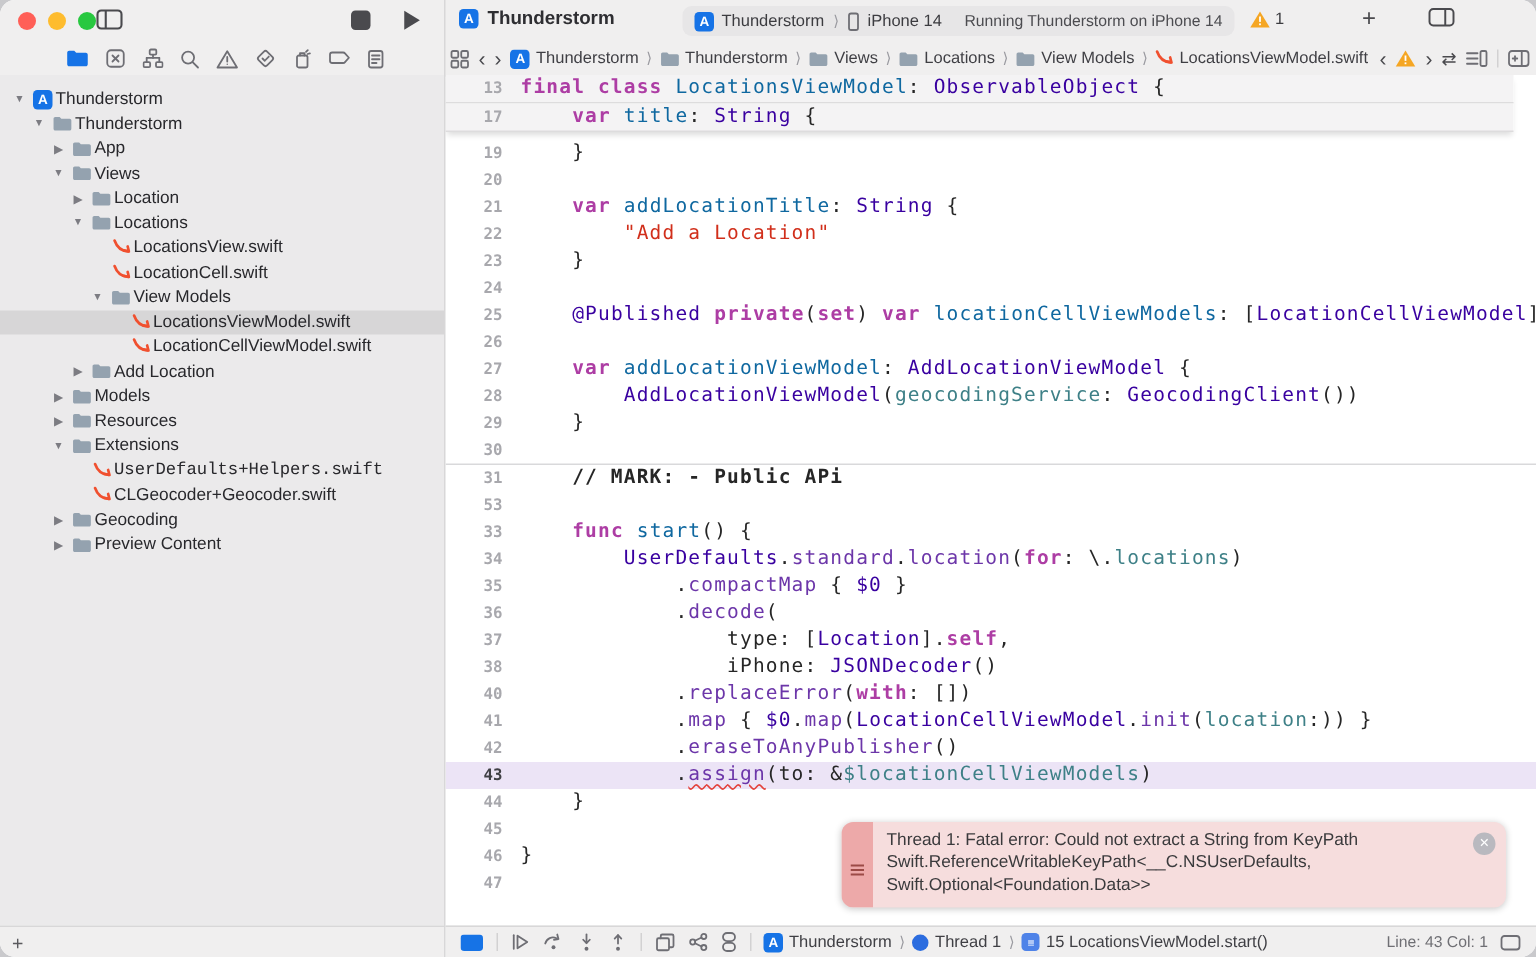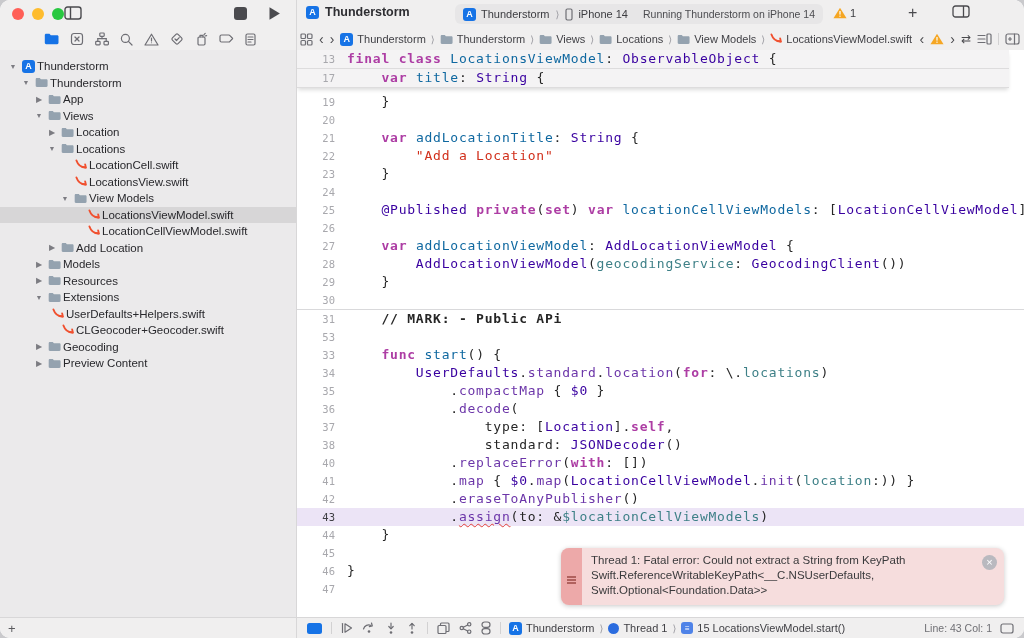--- a/index.html
+++ b/index.html
@@ -42,21 +42,21 @@
              display:flex;align-items:center;gap:6px;padding:0 8px;box-sizing:border-box;}
   #filter-field{flex:1;height:15px;background:#e7e6e7;border:1px solid #d2d1d2;border-radius:4px;
                 display:flex;align-items:center;gap:4px;padding:0 4px;font-size:10.5px;color:#9b9ba0;margin-top:40px;}
   #filter-field .spacer{flex:1;}
   
   #editor{position:absolute;left:297px;top:50px;right:0;bottom:21px;background:#fff;overflow:hidden;}
   .crow{height:18px;display:flex;align-items:center;}
   .crow.hl{background:#ece4f6;}
   .crow.sep{border-top:1px solid #d9d9db;}
   .lnum{width:50px;padding-right:12px;box-sizing:border-box;text-align:right;flex:none;
-        font-family:"DejaVu Sans Mono",monospace;font-size:10.5px;color:#a8a8ad;}
+        font-family:"DejaVu Sans Mono",monospace;font-size:10.5px;color:#a8a8ad;font-weight:bold;}
   .crow.hl .lnum{color:#3f3f44;}
   .lcode{font-family:"DejaVu Sans Mono",monospace;font-size:13px;line-height:18px;letter-spacing:.06em;
          white-space:pre;color:#262626;}
   #code-rows{position:absolute;top:38px;left:0;right:0;}
   #sliver{height:5px;overflow:hidden;}
   #sliver .lcode{display:block;margin-top:-13px;}
   #pinned{position:absolute;top:0;left:0;right:15px;z-index:5;box-shadow:0 3px 4px -1px rgba(0,0,0,.14);}
   #pinned .crow{background:#f4f3f4;border-bottom:1px solid #dddcdd;height:18px;}
   .tk-kw{color:#ad3da4;font-weight:bold;}
   .tk-str{color:#d12f1b;}
@@ -368,31 +368,31 @@
           <span>Locations</span>
         </div>
         <div class="trow" style="padding-left: 58px;">
           <span class="disc"></span>
           <span class="tico">
             <svg width="12" height="12" viewBox="0 0 14 14">
               <path d="M1.6 1.6C3.4 6.8 7 9.8 12.2 10" fill="none" stroke="#f0502f" stroke-width="2.1" stroke-linecap="round"></path>
               <path d="M12.8 10.1l-4-.9m4 .9l-1-3.9" fill="none" stroke="#f0502f" stroke-width="2.1" stroke-linecap="round"></path>
             </svg>
           </span>
-          <span>LocationCell.swift</span>
+          <span>LocationsView.swift</span>
         </div>
         <div class="trow" style="padding-left: 58px;">
           <span class="disc"></span>
           <span class="tico">
             <svg width="12" height="12" viewBox="0 0 14 14">
               <path d="M1.6 1.6C3.4 6.8 7 9.8 12.2 10" fill="none" stroke="#f0502f" stroke-width="2.1" stroke-linecap="round"></path>
               <path d="M12.8 10.1l-4-.9m4 .9l-1-3.9" fill="none" stroke="#f0502f" stroke-width="2.1" stroke-linecap="round"></path>
             </svg>
           </span>
-          <span>LocationsView.swift</span>
+          <span>LocationCell.swift</span>
         </div>
         <div class="trow" style="padding-left: 58px;">
           <span class="disc" style="font-size: 7px;">▼</span>
           <span class="tico">
             <svg width="13" height="11" viewBox="0 0 15 12">
               <path d="M.8 2.2c0-.8.6-1.4 1.3-1.4h3.4l1.3 1.4h6.4c.7 0 1.3.6 1.3 1.3v6.3c0 .8-.6 1.4-1.3 1.4H2.1c-.7 0-1.3-.6-1.3-1.4z" fill="#94a2af"></path>
             </svg>
           </span>
           <span>View Models</span>
         </div>
@@ -445,21 +445,21 @@
         </div>
         <div class="trow" style="padding-left: 32px;">
           <span class="disc" style="font-size: 7px;">▼</span>
           <span class="tico">
             <svg width="13" height="11" viewBox="0 0 15 12">
               <path d="M.8 2.2c0-.8.6-1.4 1.3-1.4h3.4l1.3 1.4h6.4c.7 0 1.3.6 1.3 1.3v6.3c0 .8-.6 1.4-1.3 1.4H2.1c-.7 0-1.3-.6-1.3-1.4z" fill="#94a2af"></path>
             </svg>
           </span>
           <span>Extensions</span>
         </div>
-        <div class="trow" style="padding-left: 35px;">
+        <div class="trow" style="padding-left: 45px; font-family: Liberation Mono, monospace;">
           <span class="disc"></span>
           <span class="tico">
             <svg width="12" height="12" viewBox="0 0 14 14">
               <path d="M1.6 1.6C3.4 6.8 7 9.8 12.2 10" fill="none" stroke="#f0502f" stroke-width="2.1" stroke-linecap="round"></path>
               <path d="M12.8 10.1l-4-.9m4 .9l-1-3.9" fill="none" stroke="#f0502f" stroke-width="2.1" stroke-linecap="round"></path>
             </svg>
           </span>
           <span>UserDefaults+Helpers.swift</span>
         </div>
         <div class="trow" style="padding-left: 45px;">
@@ -594,21 +594,21 @@
         <div class="crow">
           <span class="lnum">36</span>
           <span class="lcode"><span class="tk-pl">            .</span><span class="tk-fn">decode</span><span class="tk-pl">(</span></span>
         </div>
         <div class="crow">
           <span class="lnum">37</span>
           <span class="lcode"><span class="tk-pl">                type: [</span><span class="tk-ty">Location</span><span class="tk-pl">].</span><span class="tk-kw">self</span><span class="tk-pl">,</span></span>
         </div>
         <div class="crow">
           <span class="lnum">38</span>
-          <span class="lcode"><span class="tk-pl">                standard: </span><span class="tk-ty">JSONDecoder</span><span class="tk-pl">()</span></span>
+          <span class="lcode"><span class="tk-pl">                iPhone: </span><span class="tk-ty">JSONDecoder</span><span class="tk-pl">()</span></span>
         </div>
         <div class="crow">
           <span class="lnum">40</span>
           <span class="lcode"><span class="tk-pl">            .</span><span class="tk-fn">replaceError</span><span class="tk-pl">(</span><span class="tk-kw">with</span><span class="tk-pl">: [])</span></span>
         </div>
         <div class="crow">
           <span class="lnum">41</span>
           <span class="lcode"><span class="tk-pl">            .</span><span class="tk-fn">map</span><span class="tk-pl"> { </span><span class="tk-ty">$0</span><span class="tk-pl">.</span><span class="tk-fn">map</span><span class="tk-pl">(</span><span class="tk-ty">LocationCellViewModel</span><span class="tk-pl">.</span><span class="tk-fn">init</span><span class="tk-pl">(</span><span class="tk-pr">location</span><span class="tk-pl">:)) }</span></span>
         </div>
         <div class="crow">

